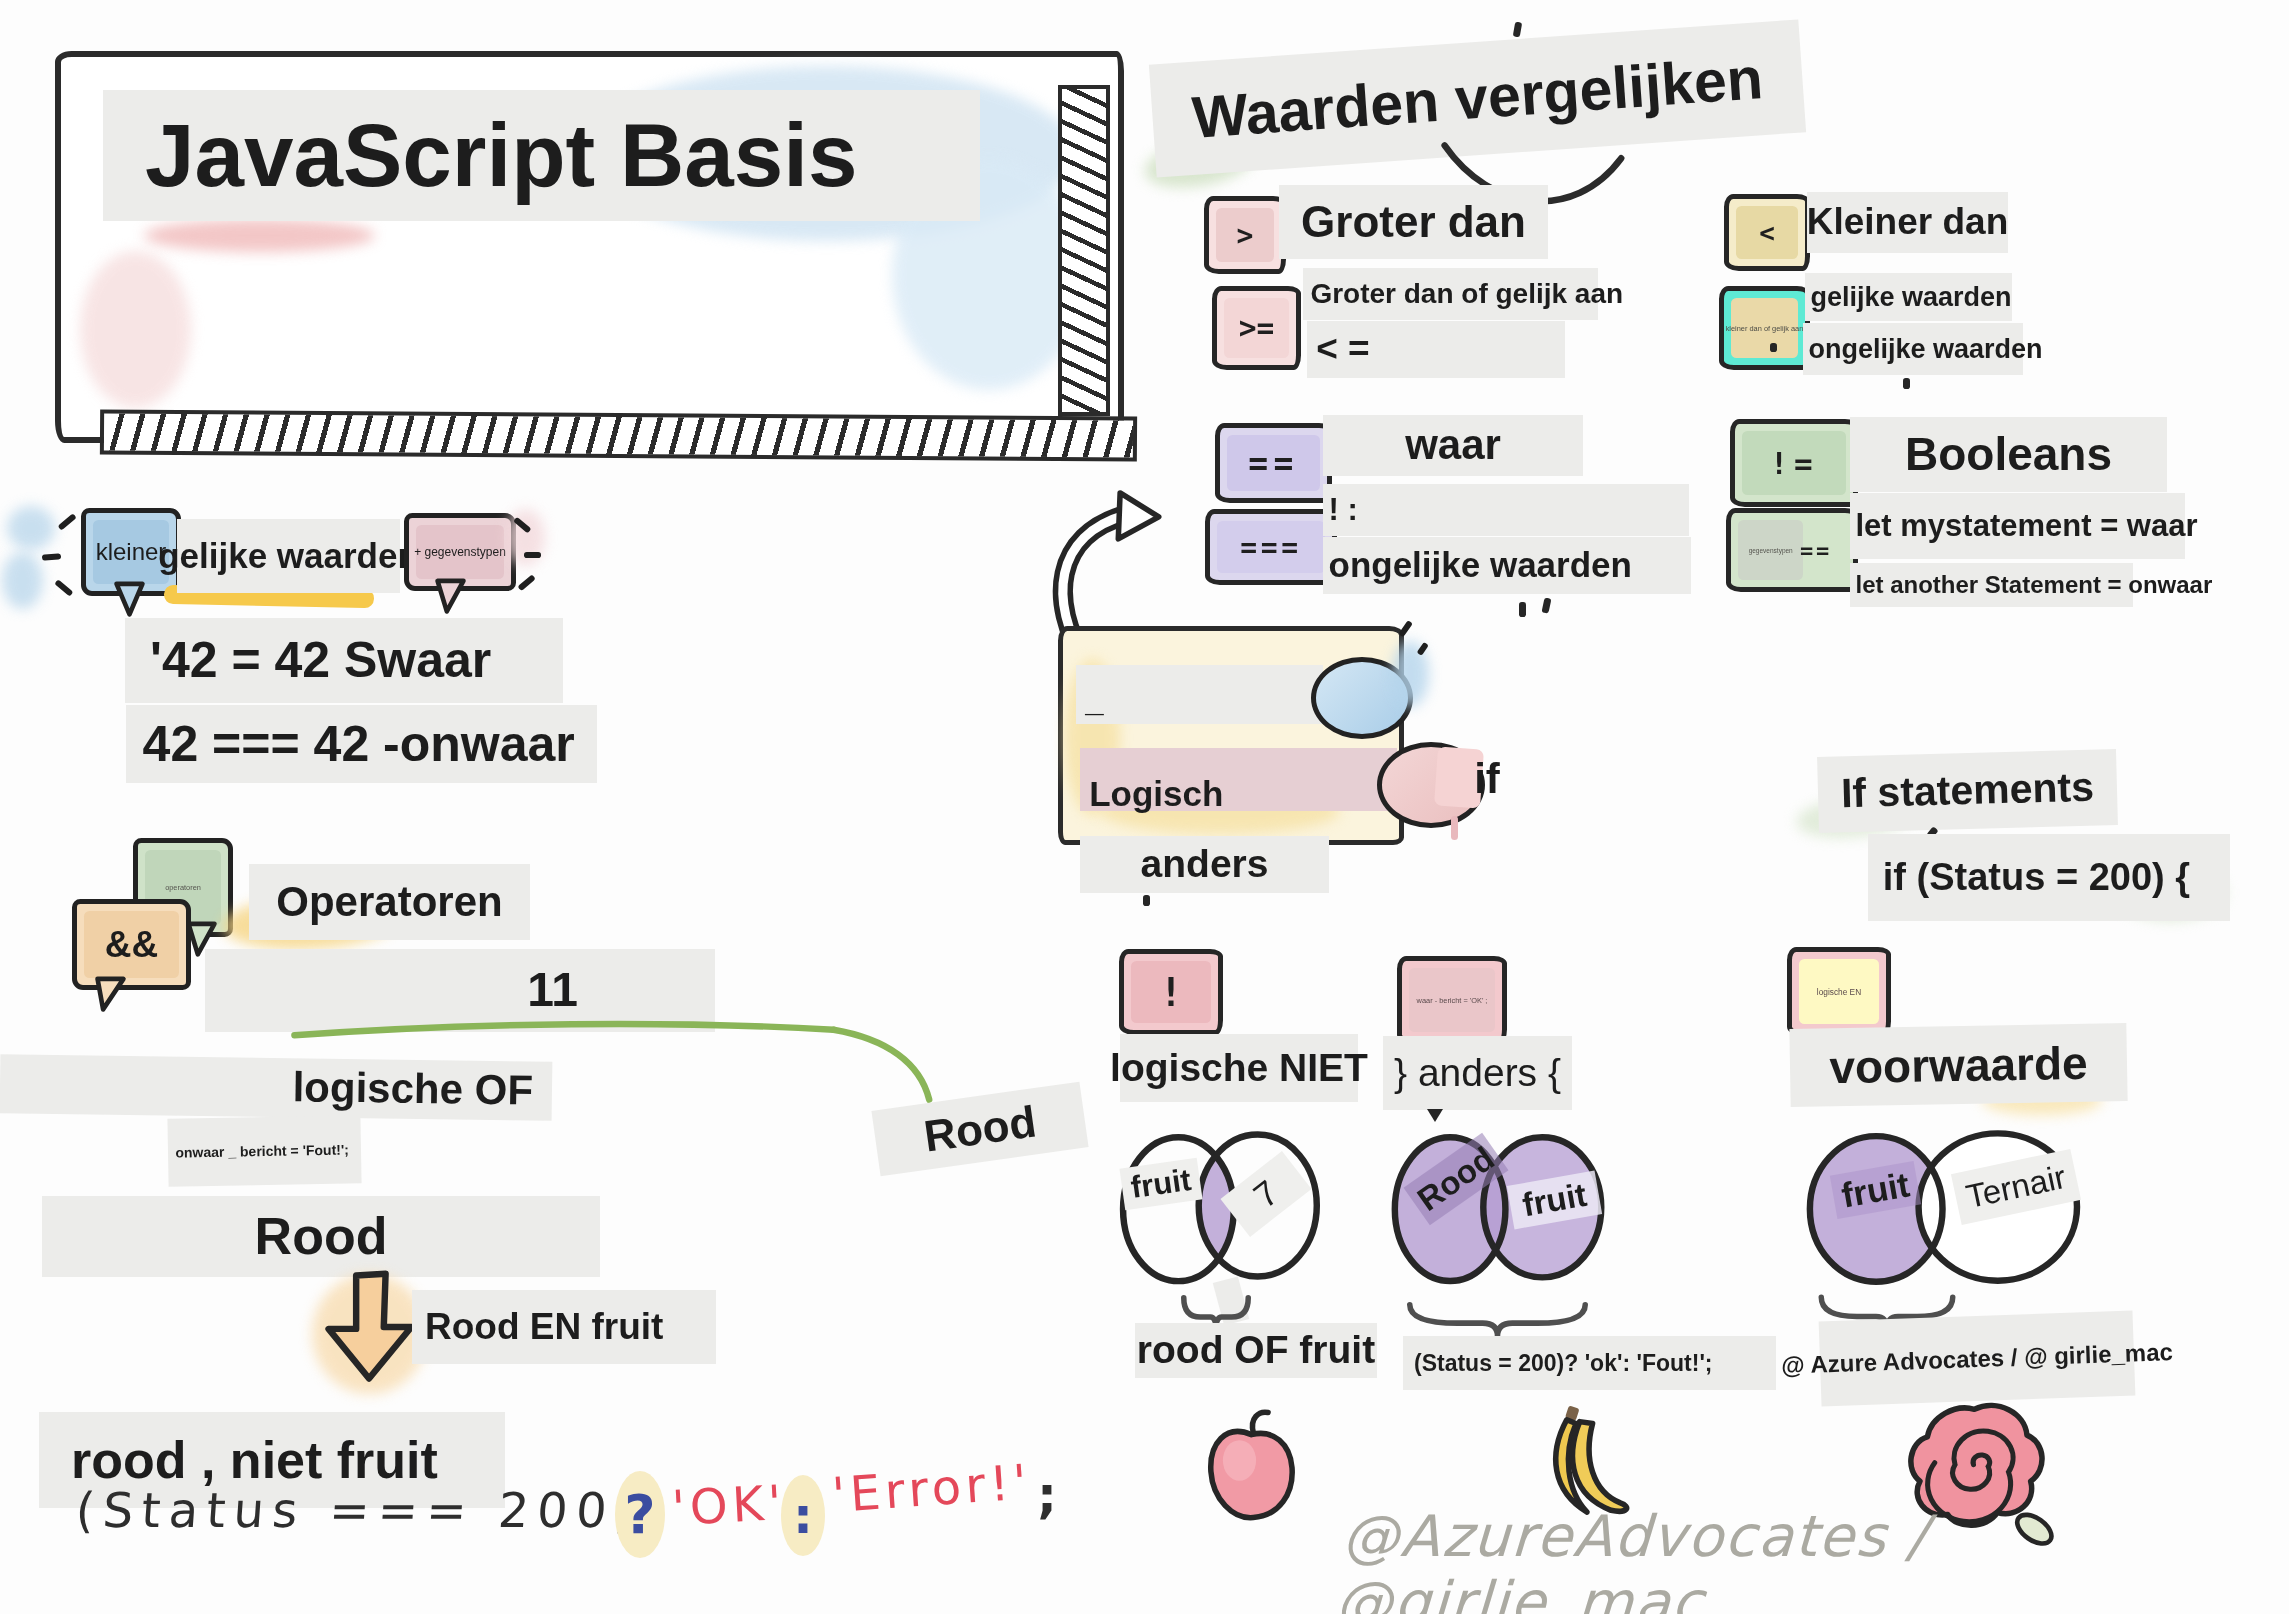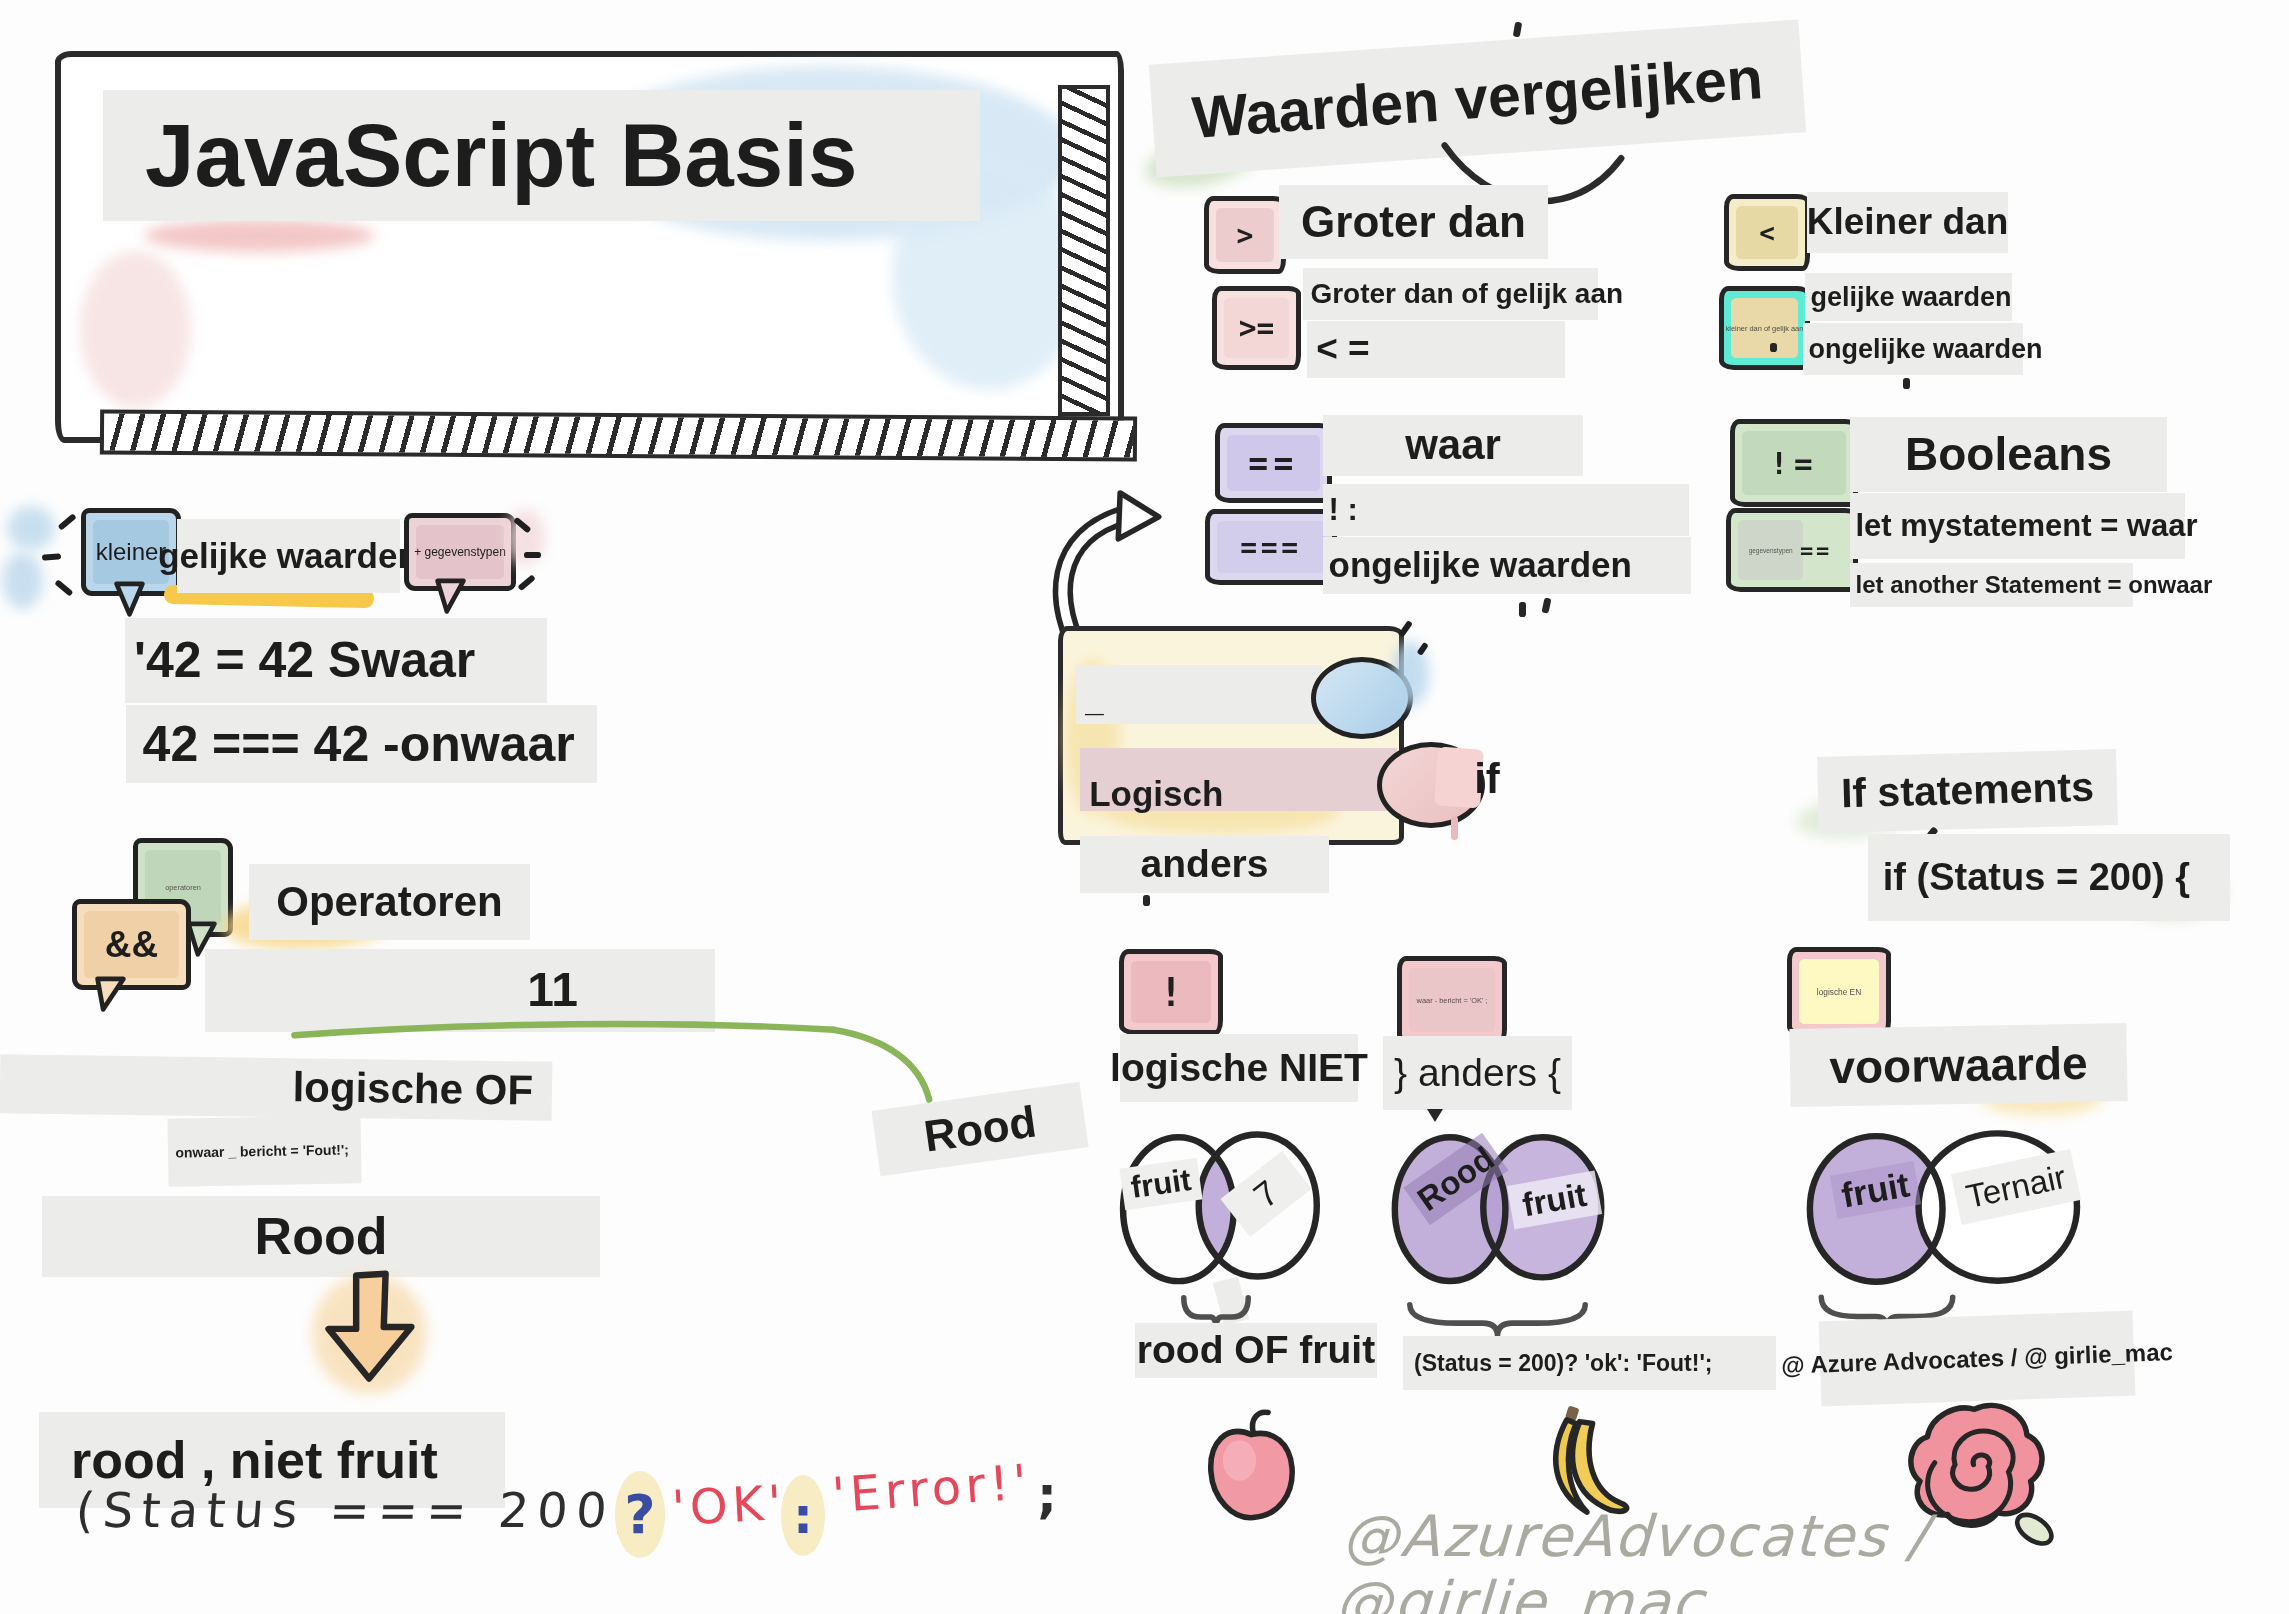--- a/index.html
+++ b/index.html
@@ -158,21 +158,21 @@
     <span style="position:relative;font-size:12px;">+ gegevenstypen</span>
   </div>
   <svg class="abs" style="left:432px;top:578px;" width="37" height="39" viewBox="0 0 40 42">
     <path d="M6,3 L34,3 L16,36 Z" fill="#ecd3d7" stroke="#222" stroke-width="5" stroke-linejoin="round"></path>
   </svg>
   <div class="wc" style="left:506px;top:509px;width:39px;height:57px;background:#f3d9dc;"></div>
   <div class="dash" style="left:513px;top:522px;width:18.5px;transform:rotate(40deg);"></div>
   <div class="dash" style="left:524px;top:552px;width:16.6px;"></div>
   <div class="dash" style="left:517px;top:580px;width:18.5px;transform:rotate(-40deg);"></div>
 
-  <div class="lbl" style="left:125px;top:618px;width:413px;height:85px;font-size:50px;font-weight:700;padding-left:9px;">
+  <div class="lbl" style="left:125px;top:618px;width:413px;height:85px;font-size:50px;font-weight:700;padding-left:25px;">
     <span>'42 = 42 Swaar</span>
   </div>
   <div class="lbl" style="left:126px;top:705px;width:454px;height:78px;font-size:50px;font-weight:700;padding-left:16.6px;">
     <span>42 === 42 -onwaar</span>
   </div>
 
   <svg class="abs" style="left:1041px;top:491px;" width="138" height="175" viewBox="0 0 150 190">
     <path d="M48,185 C8,120 14,48 92,26" stroke="#262626" stroke-width="22" fill="none" stroke-linecap="round"></path>
     <path d="M48,185 C8,120 14,48 92,26" stroke="#ffffff" stroke-width="10" fill="none" stroke-linecap="round"></path>
     <polygon points="86,2 128,28 84,52" fill="#ffffff" stroke="#262626" stroke-width="6" stroke-linejoin="round"></polygon>
@@ -257,20 +257,23 @@
     <span>onwaar _ bericht = 'Fout!';</span>
   </div>
   <div class="lbl c" style="left:42px;top:1196px;width:558px;height:81px;font-size:52px;font-weight:700;">
     <span>Rood</span>
   </div>
 
   <div class="wc" style="left:312px;top:1274px;width:115px;height:120px;background:#f8ddb2;"></div>
   <svg class="abs" style="left:321px;top:1270px;" width="97" height="115" viewBox="0 0 105 125">
     <polygon points="38,6 70,4 68,62 98,62 52,118 8,64 38,64" fill="#f6cf9d" stroke="#262626" stroke-width="7" stroke-linejoin="round"></polygon>
   </svg>
+  <div class="lbl" style="left:412px;top:1290px;width:291px;height:74px;font-size:37px;font-weight:600;padding-left:13px;">
+    <span>Rood EN fruit</span>
+  </div>
 
   <div class="lbl" style="left:39px;top:1412px;width:434px;height:96px;font-size:52px;font-weight:700;padding-left:32px;">
     <span>rood , niet fruit</span>
   </div>
 
   <div class="abs hand" style="left:76px;top:1482px;font-size:48px;letter-spacing:8.3px;transform:skewX(-4deg);">
     <span>(Status === 200)</span>
   </div>
   <div class="abs" style="left:615px;top:1471px;width:50px;height:87px;background:#f7ecc4;border-radius:50%;display:flex;align-items:center;justify-content:center;">
     <span class="hand" style="font-size:54px;font-weight:700;color:#3b4da0;">?</span>

